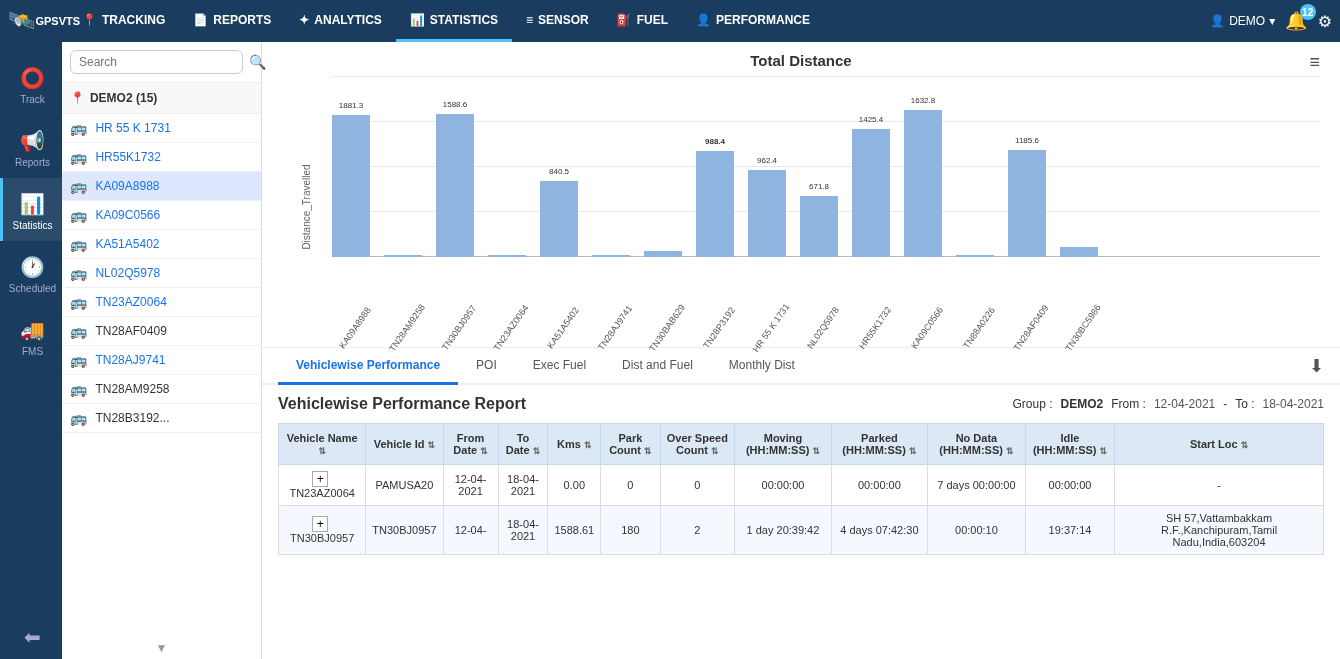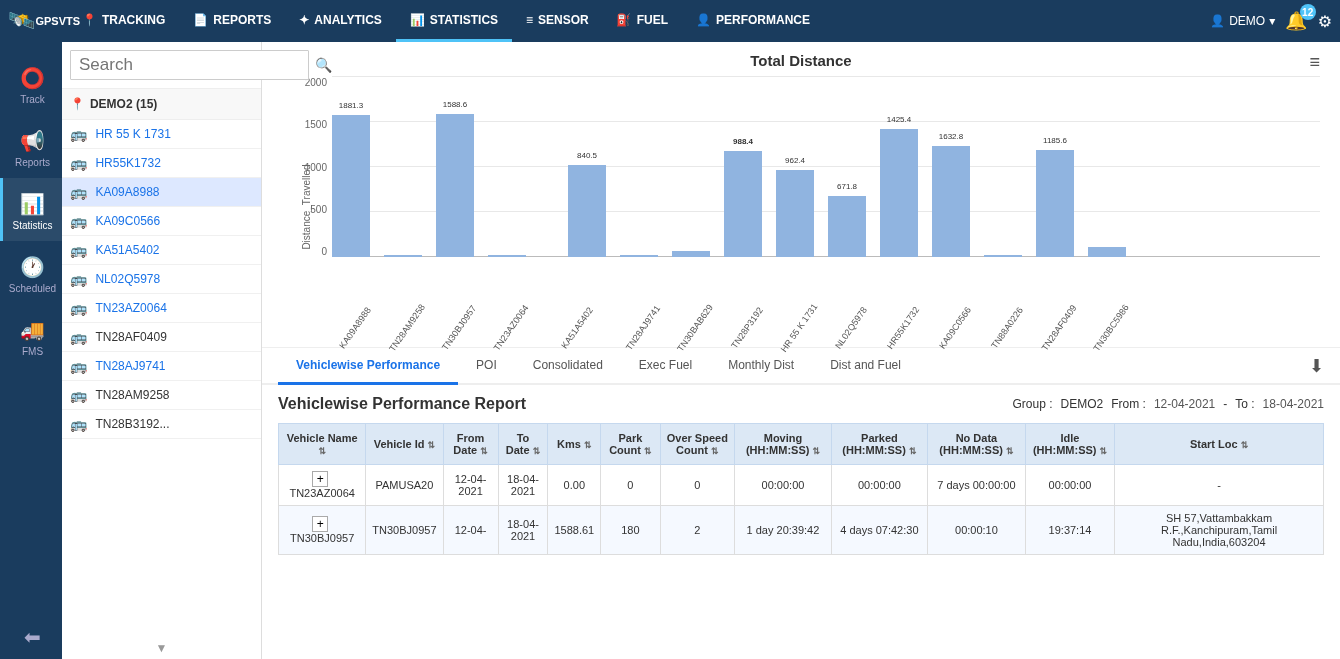--- a/index.html
+++ b/index.html
@@ -124,23 +124,23 @@
     .vehicle-panel .search-box {
       display: flex;
       align-items: center;
       padding: 8px;
       border-bottom: 1px solid #eee;
       gap: 6px;
     }
     .vehicle-panel .search-box input {
       flex: 1;
       border: 1px solid #ccc;
-      border-radius: 1px;
+      border-radius: 6px;
       padding: 4px 8px;
-      font-size: 17px;
+      font-size: 12px;
       outline: none;
     }
     .vehicle-panel .search-box .search-icon {
       color: #555;
       font-size: 14px;
       cursor: pointer;
     }
     .vehicle-panel .group-header {
       display: flex;
       align-items: center;
@@ -353,21 +353,21 @@
       font-weight: 600;
       color: #333;
     }
     .report-meta {
       display: flex;
       align-items: center;
       gap: 8px;
       font-size: 12px;
       color: #333;
     }
-    .report-meta .group-name { font-weight: normal; }
+    .report-meta .group-name { font-weight: bold; }
     .report-meta .date-range { color: #555; }
     .download-btn {
       background: none;
       border: none;
       cursor: pointer;
       font-size: 18px;
       color: #555;
     }
 
     
@@ -552,27 +552,20 @@
   <div class="chart-section">
     <div class="chart-title-row">
       <span class="chart-title">Total Distance</span>
       <span class="chart-menu-icon">≡</span>
     </div>
 
     <div class="chart-container">
 
       <div style="position:absolute;left:-18px;top:50%;transform:translateY(-50%) rotate(-90deg);font-size:10px;color:#666;white-space:nowrap;">Distance_Travelled</div>
 
-      <div class="chart-y-axis">
-        <span class="y-label">2000</span>
-        <span class="y-label">1500</span>
-        <span class="y-label">1000</span>
-        <span class="y-label">500</span>
-        <span class="y-label">0</span>
-      </div>
 
       <div class="grid-lines">
         <div class="grid-line" style="bottom:0%;"></div>
         <div class="grid-line" style="bottom:25%;"></div>
         <div class="grid-line" style="bottom:50%;"></div>
         <div class="grid-line" style="bottom:75%;"></div>
         <div class="grid-line" style="bottom:100%;"></div>
       </div>
 
       <div class="chart-x-line"></div>
@@ -597,21 +590,21 @@
           </div>
           <span class="chart-bar-label" style="position:absolute;bottom:-78px;left:50%;transform-origin:top center;transform:translateX(-50%) rotate(-55deg);font-size:9px;color:#555;white-space:nowrap;">TN30BJ0957</span>
         </div>
 
         <div class="chart-bar-group" style="position:relative;">
           <div class="chart-bar" style="height:2px;"></div>
           <span class="chart-bar-label" style="position:absolute;bottom:-78px;left:50%;transform-origin:top center;transform:translateX(-50%) rotate(-55deg);font-size:9px;color:#555;white-space:nowrap;">TN23AZ0064</span>
         </div>
 
         <div class="chart-bar-group" style="position:relative;">
-          <div class="chart-bar" style="height:92px;position:relative;margin-left:28px;">
+          <div class="chart-bar" style="height:76px;position:relative;">
             <span class="chart-bar-value">840.5</span>
           </div>
           <span class="chart-bar-label" style="position:absolute;bottom:-78px;left:50%;transform-origin:top center;transform:translateX(-50%) rotate(-55deg);font-size:9px;color:#555;white-space:nowrap;">KA51A5402</span>
         </div>
 
         <div class="chart-bar-group" style="position:relative;">
           <div class="chart-bar" style="height:2px;"></div>
           <span class="chart-bar-label" style="position:absolute;bottom:-78px;left:50%;transform-origin:top center;transform:translateX(-50%) rotate(-55deg);font-size:9px;color:#555;white-space:nowrap;">TN28AJ9741</span>
         </div>
 
@@ -642,21 +635,21 @@
         </div>
 
         <div class="chart-bar-group" style="position:relative;">
           <div class="chart-bar" style="height:128px;position:relative;">
             <span class="chart-bar-value">1425.4</span>
           </div>
           <span class="chart-bar-label" style="position:absolute;bottom:-78px;left:50%;transform-origin:top center;transform:translateX(-50%) rotate(-55deg);font-size:9px;color:#555;white-space:nowrap;">HR55K1732</span>
         </div>
 
         <div class="chart-bar-group" style="position:relative;">
-          <div class="chart-bar" style="height:111px;position:relative;">
+          <div class="chart-bar" style="height:147px;position:relative;">
             <span class="chart-bar-value">1632.8</span>
           </div>
           <span class="chart-bar-label" style="position:absolute;bottom:-78px;left:50%;transform-origin:top center;transform:translateX(-50%) rotate(-55deg);font-size:9px;color:#555;white-space:nowrap;">KA09C0566</span>
         </div>
 
         <div class="chart-bar-group" style="position:relative;">
           <div class="chart-bar" style="height:2px;"></div>
           <span class="chart-bar-label" style="position:absolute;bottom:-78px;left:50%;transform-origin:top center;transform:translateX(-50%) rotate(-55deg);font-size:9px;color:#555;white-space:nowrap;">TN88A0226</span>
         </div>
 
@@ -671,24 +664,23 @@
           <div class="chart-bar" style="height:10px;"></div>
           <span class="chart-bar-label" style="position:absolute;bottom:-78px;left:50%;transform-origin:top center;transform:translateX(-50%) rotate(-55deg);font-size:9px;color:#555;white-space:nowrap;">TN30BC5986</span>
         </div>
       </div>
     </div>
   </div>
 
   <div class="tabs-row">
     <div class="tab active">Vehiclewise Performance</div>
     <div class="tab">POI</div>
-    <div class="tab">Consolidated</div>
     <div class="tab">Exec Fuel</div>
+    <div class="tab">Dist and Fuel</div>
     <div class="tab">Monthly Dist</div>
-    <div class="tab">Dist and Fuel</div>
     <div style="margin-left:auto;display:flex;align-items:center;">
       <button class="download-btn" title="Download">⬇</button>
     </div>
   </div>
 
   <div class="report-section">
     <div class="report-header-row">
       <span class="report-title">Vehiclewise Performance Report</span>
       <div class="report-meta">
         <span>Group :</span>

